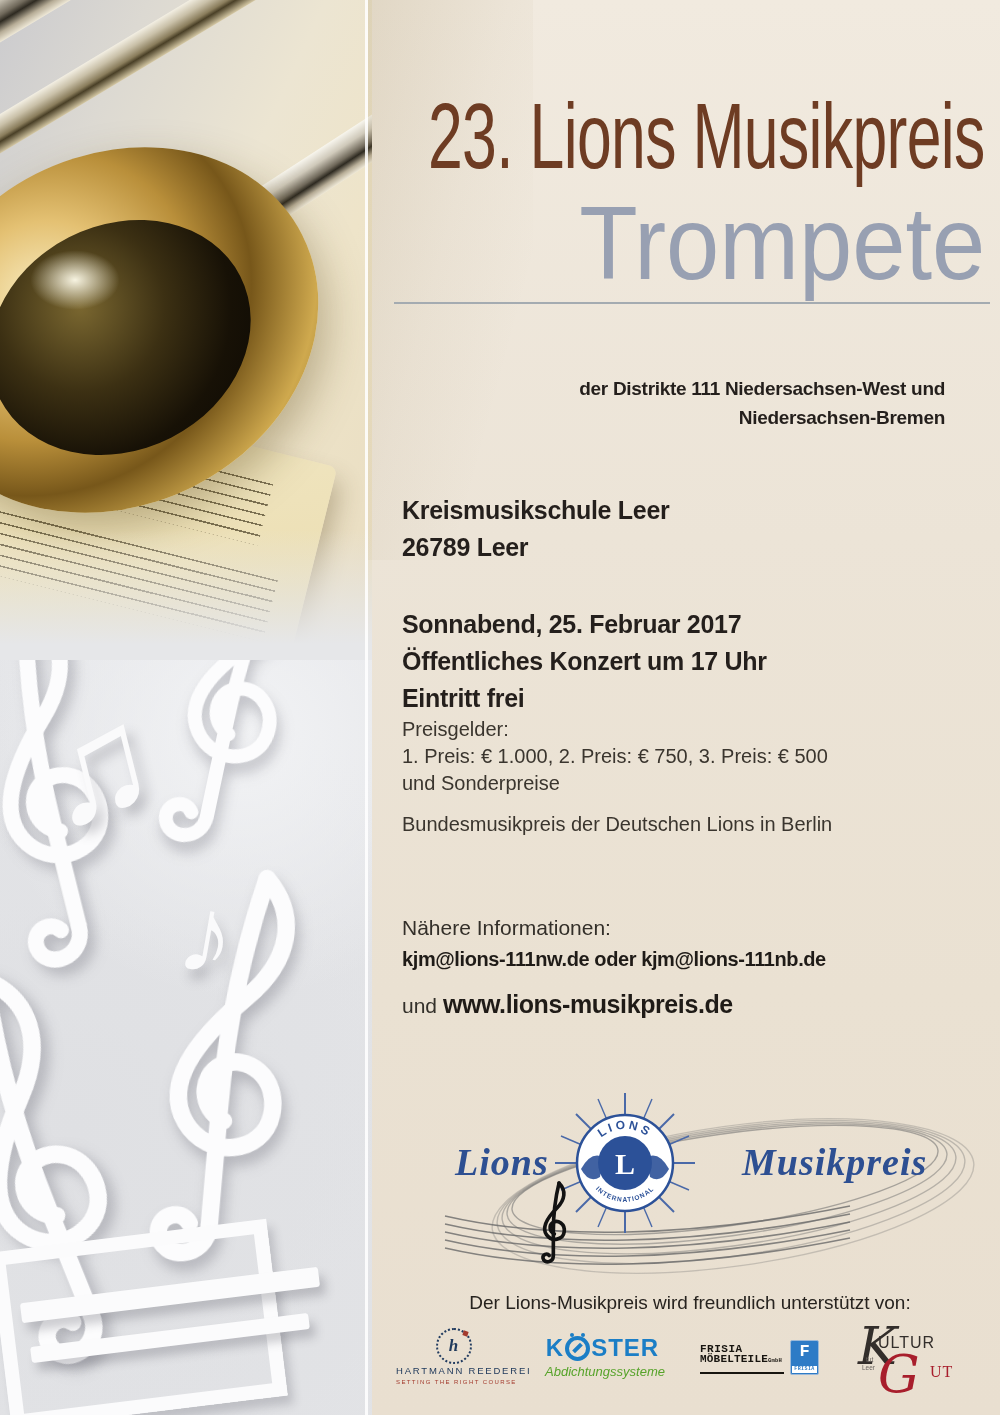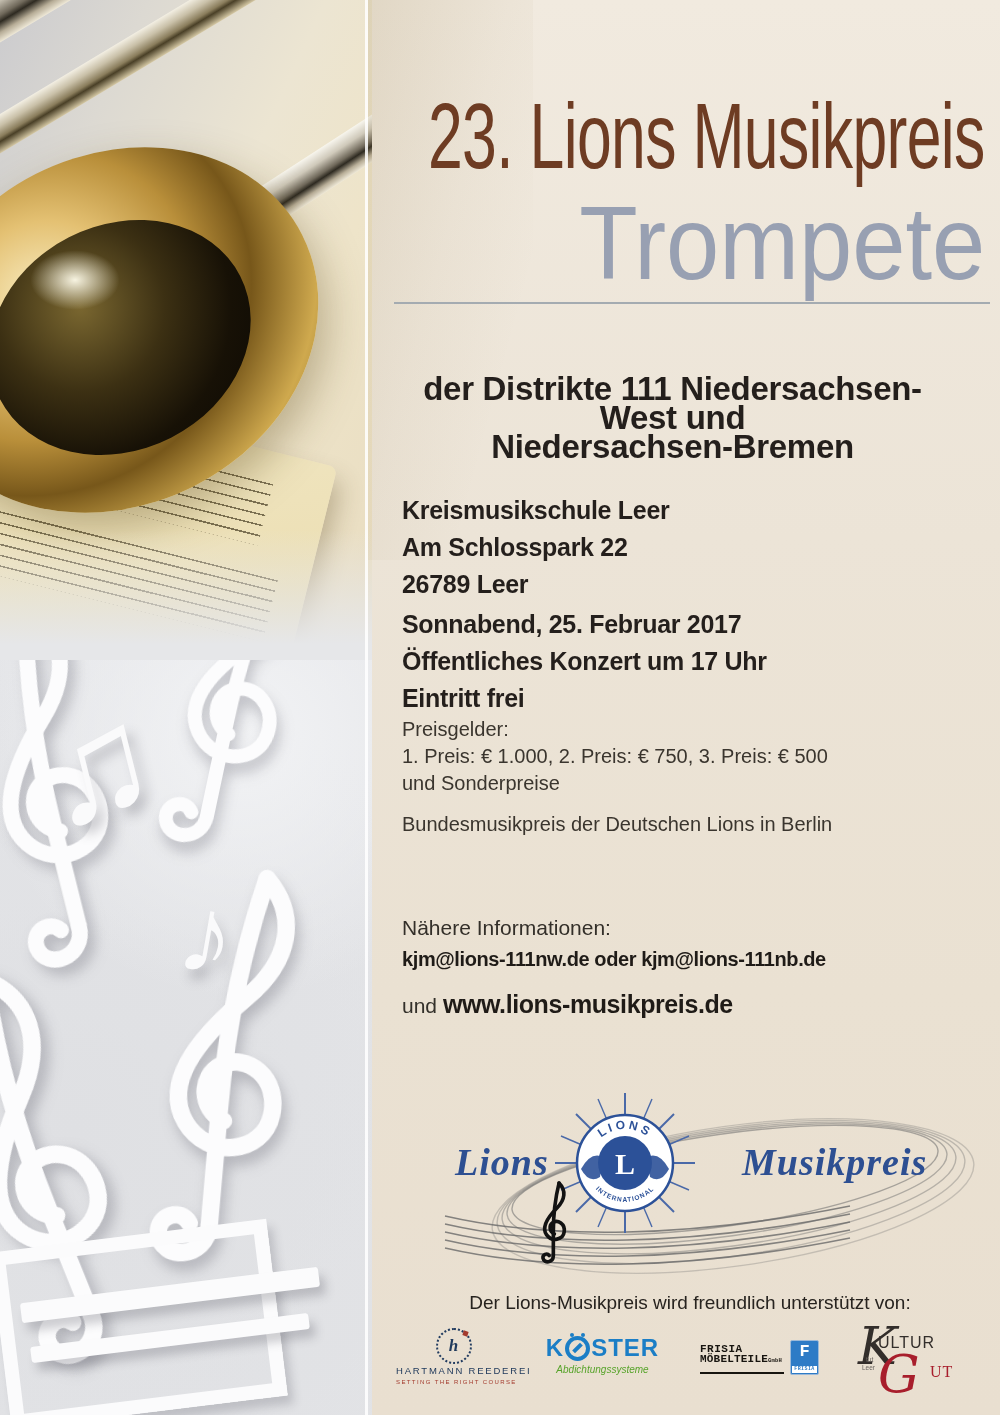--- a/index.html
+++ b/index.html
@@ -43,22 +43,22 @@
   .divider{left:365px;top:0;width:3px;height:1415px;background:rgba(255,255,255,.85);z-index:4;}
 
   
   .title{right:15px;top:84px;z-index:6;color:#6e3c23;font-size:92px;white-space:nowrap;
          transform:scaleX(.68);transform-origin:100% 50%;letter-spacing:-1px;}
   .subtitle{right:15px;top:184px;z-index:6;color:#98a0b2;font-size:104px;white-space:nowrap;
          transform:scaleX(.92);transform-origin:100% 50%;letter-spacing:0px;}
   .rule{left:394px;right:10px;top:302px;height:2px;background:#a4abb1;z-index:6;}
 
   
-  .districts{left:400px;top:374px;width:545px;z-index:6;text-align:center;
-             font-weight:700;font-size:33px;line-height:29px;color:#241f1c;letter-spacing:-.3px;}
+  .districts{left:400px;top:374px;width:545px;z-index:6;text-align:right;
+             font-weight:700;font-size:19px;line-height:29px;color:#241f1c;letter-spacing:-.3px;}
   .block-bold{z-index:6;font-weight:700;font-size:25px;line-height:37px;color:#241f1c;letter-spacing:-.3px;}
   .block-reg{z-index:6;font-weight:400;font-size:20px;line-height:27px;color:#3a352e;}
   .info-head{left:402px;top:916px;z-index:6;font-size:21px;color:#332f29;}
   .emails{left:402px;top:948px;z-index:6;font-weight:700;font-size:20px;color:#1f1b17;letter-spacing:-.4px;}
   .undline{left:402px;top:990px;z-index:6;color:#33302a;font-size:21px;}
   .undline b{font-weight:700;font-size:25px;color:#1f1b17;letter-spacing:-.4px;}
 
   
   .logoblock{left:430px;top:1088px;width:545px;height:190px;z-index:6;}
   .logo-word{position:absolute;font-family:"Liberation Serif",serif;font-style:italic;font-weight:700;
@@ -73,21 +73,21 @@
   .hart-circle{position:relative;margin:0 auto;width:32px;height:32px;border:2px dotted #223c60;border-radius:50%;
                font-family:"Liberation Serif",serif;font-style:italic;font-weight:700;font-size:17px;color:#203a5c;
                line-height:32px;}
   .hart-flag{position:absolute;right:2px;top:1px;width:5px;height:5px;background:#a43b2e;transform:rotate(18deg);}
   .hart-name{margin-top:1px;font-size:9.5px;font-weight:400;letter-spacing:1.8px;color:#203a5c;white-space:nowrap;}
   .hart-tag{margin-top:3px;font-size:6px;letter-spacing:1.4px;color:#a43b2e;white-space:nowrap;}
   .koester-name{font-weight:800;font-size:24px;color:#1b7ec6;letter-spacing:1px;display:flex;align-items:center;justify-content:center;}
   .koester-o{position:relative;display:inline-block;width:17px;height:17px;border:4px solid #1b7ec6;border-radius:50%;margin:0 1px;}
   .koester-o .dot{position:absolute;width:4px;height:4px;background:#1b7ec6;border-radius:50%;top:-7px;}
   .koester-o .bar{position:absolute;left:3px;top:6px;width:11px;height:4px;background:#1b7ec6;transform:rotate(-45deg);}
-  .koester-sub{margin-top:2px;font-style:italic;font-size:10px;color:#57a32a;}
+  .koester-sub{margin-top:2px;font-style:italic;font-size:13px;color:#57a32a;text-align:right;}
   .frisia-text{position:absolute;left:0;top:4px;text-align:left;color:#17140f;line-height:10px;}
   .frisia-l1{font-size:11px;font-weight:800;letter-spacing:.5px;}
   .frisia-l2{font-size:11px;font-weight:800;letter-spacing:.2px;}
   .frisia-gmbh{font-size:5.5px;font-weight:700;}
   .frisia-underline{position:absolute;left:0;top:32px;width:84px;height:2px;background:#17140f;}
   .frisia-badge{position:absolute;left:90px;top:0;width:27px;height:33px;background:#2e7bc6;border:1px solid #9db9d8;
                 border-radius:2px;color:#fff;text-align:center;}
   .frisia-badge .f{font-size:17px;font-weight:800;line-height:22px;}
   .frisia-badge .strip{position:absolute;left:1px;right:1px;bottom:1px;height:7px;background:#fff;color:#2e7bc6;
                 font-size:5px;font-weight:800;line-height:7px;letter-spacing:.4px;}
@@ -155,21 +155,20 @@
   <div class="abs subtitle">Trompete</div>
   <div class="abs rule"></div>
 
   <div class="abs districts">
     <div>der Distrikte 111 Niedersachsen-West und</div>
     <div>Niedersachsen-Bremen</div>
   </div>
 
   <div class="abs block-bold" style="left:402px;top:492px;">
     <div>Kreismusikschule Leer</div>
-    <div>Am Schlosspark 22</div>
     <div>26789 Leer</div>
   </div>
 
   <div class="abs block-bold" style="left:402px;top:606px;">
     <div>Sonnabend, 25. Februar 2017</div>
     <div>Öffentliches Konzert um 17 Uhr</div>
     <div>Eintritt frei</div>
   </div>
 
   <div class="abs block-reg" style="left:402px;top:716px;">

